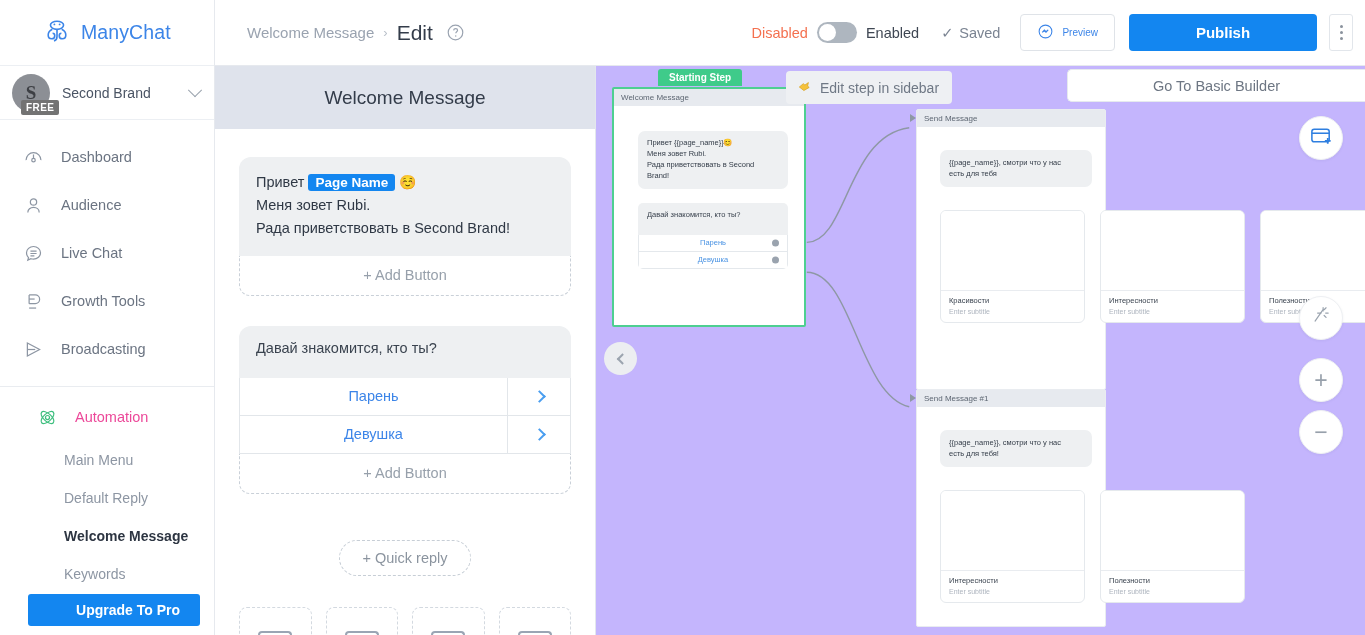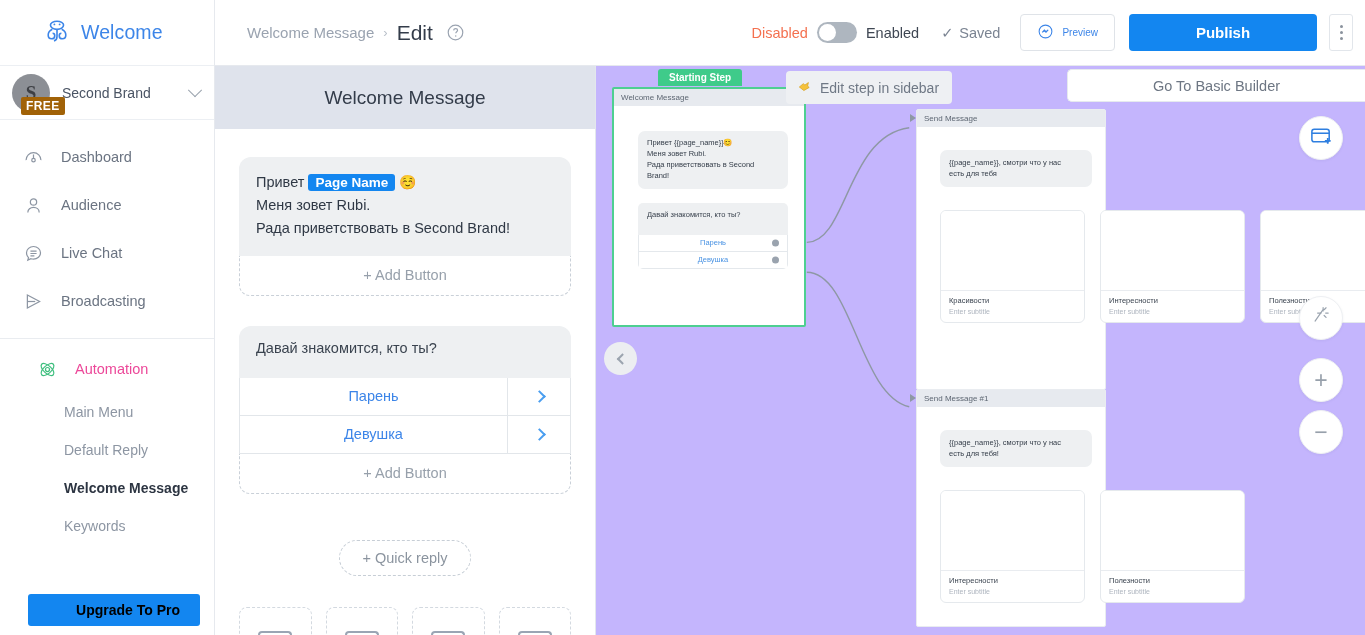--- a/index.html
+++ b/index.html
@@ -37,22 +37,22 @@
   .avatar-wrap { position: relative; width: 38px; height: 38px; flex: 0 0 38px; }
   .avatar {
     width: 38px; height: 38px; border-radius: 50%;
     background: #8c8f95; color: #3d3f44;
     font-size: 19px; font-weight: bold;
     display: flex; align-items: center; justify-content: center;
     font-family: "Liberation Serif", serif;
   }
   .free-badge {
     position: absolute; left: 9px; bottom: -3px;
-    background: #a16207; color: #fff;
-    font-size: 12px; letter-spacing: .4px;
+    background: #737373; color: #fff;
+    font-size: 10px; letter-spacing: .4px;
     padding: 2px 5px; border-radius: 2px; font-weight: bold;
   }
   .brand-name { font-size: 14px; color: #4a5464; flex: 1; }
   .chev-down {
     width: 10px; height: 10px; border-right: 1.6px solid #9aa3ae;
     border-bottom: 1.6px solid #9aa3ae; transform: rotate(45deg) translate(-2px,-2px);
   }
 
   .nav { padding-top: 13px; }
   .nav-item {
@@ -65,21 +65,21 @@
   .nav-divider { height: 1px; background: #e9ecf0; margin: 13px 0 6px 0; }
 
   .sub-item {
     height: 38px; display: flex; align-items: center;
     padding-left: 64px; font-size: 14px; color: #8d96a3; cursor: pointer;
   }
   .sub-item.active { color: #2d3542; font-weight: 600; }
 
   .upgrade-btn {
     position: absolute; left: 28px; right: 14px; bottom: 9px;
-    height: 32px; background: #1386f0; color: #000000;
+    height: 32px; background: #1386f0; color: #ffffff;
     border: none; border-radius: 3px;
     font-size: 14px; font-weight: 600; cursor: pointer;
     font-family: "Liberation Sans", sans-serif;
     padding-left: 28px;
   }
 
   
   .right { flex: 1; display: flex; flex-direction: column; min-width: 0; position: relative; }
 
   .topbar {
@@ -305,21 +305,21 @@
           <g fill="none" stroke="#3c85e8" stroke-width="1.7">
             <path d="M9 7.5c0-2.2 3.1-4 7-4s7 1.8 7 4c0 2.6-3.1 4.6-7 4.6S9 10.1 9 7.5z"></path>
             <path d="M11 12c-2.6 1.2-4.4 3.6-4.4 6.2 0 2.3 1.6 4 3.6 4s3.4-1.5 3.4-3.4c0-1.5-1-2.6-2.3-2.6"></path>
             <path d="M21 12c2.6 1.2 4.4 3.6 4.4 6.2 0 2.3-1.6 4-3.6 4s-3.4-1.5-3.4-3.4c0-1.5 1-2.6 2.3-2.6"></path>
             <path d="M16 12.2v7.4c0 2.4-1.3 4.2-3.2 4.8"></path>
           </g>
           <circle cx="13.2" cy="6.8" r="1" fill="#3c85e8"></circle>
           <circle cx="18.8" cy="6.8" r="1" fill="#3c85e8"></circle>
         </svg>
       </span>
-      <span class="logo-text">Welcome</span>
+      <span class="logo-text">ManyChat</span>
     </div>
 
     <div class="brand-row">
       <span class="avatar-wrap">
         <span class="avatar">S</span>
         <span class="free-badge">FREE</span>
       </span>
       <span class="brand-name">Second Brand</span>
       <span class="chev-down"></span>
     </div>
@@ -350,20 +350,31 @@
       <div class="nav-item">
         <span class="ico">
           <svg viewBox="0 0 24 24" width="21" height="21" fill="none" stroke="#8d96a3" stroke-width="1.4">
             <path d="M4 11.2c0-4 3.6-7.2 8-7.2s8 3.2 8 7.2-3.6 7.2-8 7.2c-1 0-2-.15-2.9-.43L5.5 19.6l.8-2.9C5 15.3 4 13.4 4 11.2z"></path>
             <path d="M8.5 9.3h7M8.5 12h7M8.5 14.6h4.5"></path>
           </svg>
         </span>
         <span>Live Chat</span>
       </div>
 
+      <div class="nav-item">
+        <span class="ico">
+          <svg viewBox="0 0 24 24" width="21" height="21" fill="none" stroke="#8d96a3" stroke-width="1.4">
+            <path d="M7 4.5h7a5 5 0 0 1 0 10H7"></path>
+              <path d="M7 4.5v10"></path>
+              <path d="M7 9.2h6.3"></path>
+              <path d="M7 19.5h8"></path>
+          </svg>
+        </span>
+        <span>Growth Tools</span>
+      </div>
 
       <div class="nav-item">
         <span class="ico">
           <svg viewBox="0 0 24 24" width="21" height="21" fill="none" stroke="#8d96a3" stroke-width="1.4">
             <path d="M5 4.5 19 12 5 19.5z"></path>
               <path d="M5 12h9"></path>
           </svg>
         </span>
         <span>Broadcasting</span>
       </div>

